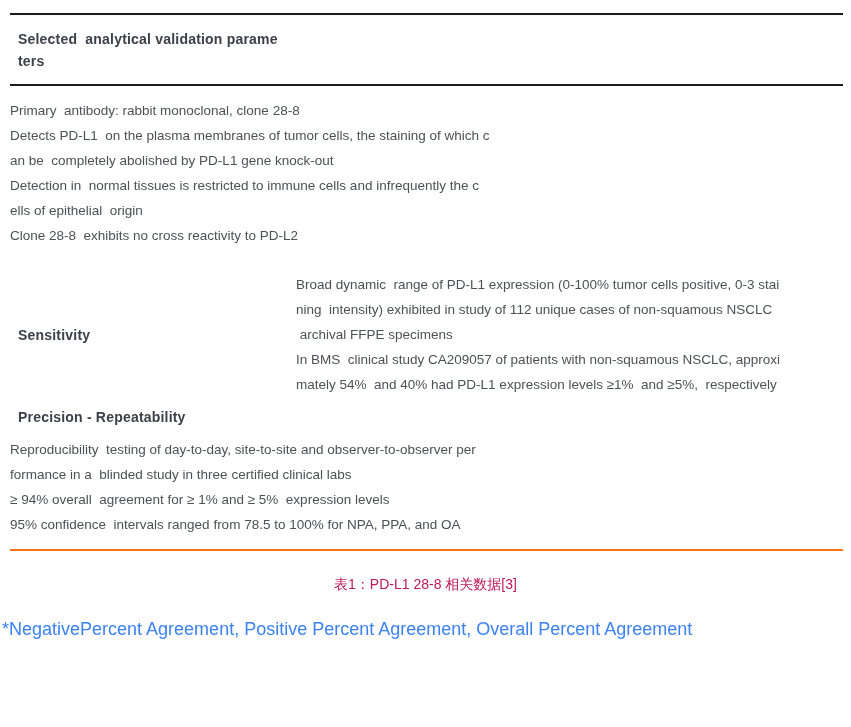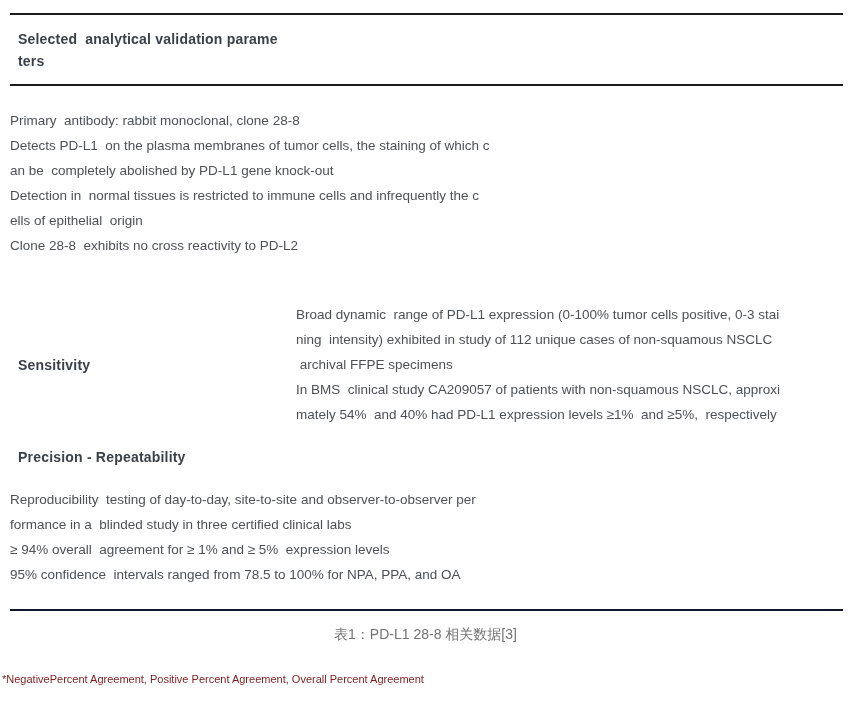--- a/index.html
+++ b/index.html
@@ -7,21 +7,21 @@
     width: 851px; height: 727px;
     background: #ffffff;
     font-family: "Liberation Sans", "DejaVu Sans", sans-serif;
     color: #4d5156;
     overflow: hidden;
   }
   .table {
     margin: 13px 0 0 10px;
     width: 833px;
     border-top: 2px solid #1a1c1f;
-    border-bottom: 2px solid #0f172a;
+    border-bottom: 2px solid #f97316;
   }
   .header-row {
     display: flex;
     align-items: center;
     min-height: 71px;
     border-bottom: 2px solid #1a1c1f;
   }
   .col-param {
     width: 286px;
     padding-left: 8px;
@@ -47,37 +47,37 @@
     padding-left: 8px;
     flex-shrink: 0;
     font-weight: bold;
     font-size: 14px;
     color: #3b4149;
     letter-spacing: 0.2px;
     white-space: pre;
   }
   .cell-results {
     flex: 1;
-    padding: 22px 0;
+    padding: 12px 0;
     font-size: 13.5px;
     line-height: 25px;
     color: #4d5156;
     white-space: pre;
   }
   .caption {
-    margin-top: 12px;
+    margin-top: 22px;
     text-align: center;
     font-size: 14px;
-    color: #737373;
+    color: #be185d;
     line-height: 22px;
   }
   .footnote {
     margin: 24px 16px 0 2px;
-    font-size: 11px;
-    color: #7f1d1d;
+    font-size: 18px;
+    color: #3b82f6;
     line-height: 20px;
   }
 </style>
 </head>
 <body>
 
 <div class="table">
   <div class="header-row">
     <div class="col-param th">Selected  analytical validation parame
 ters</div>

